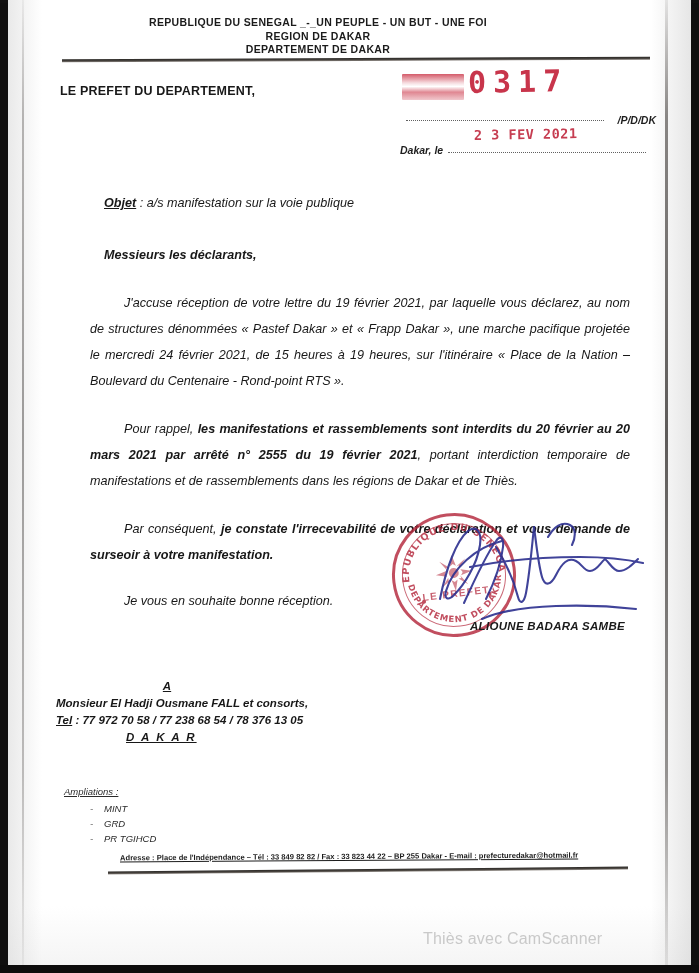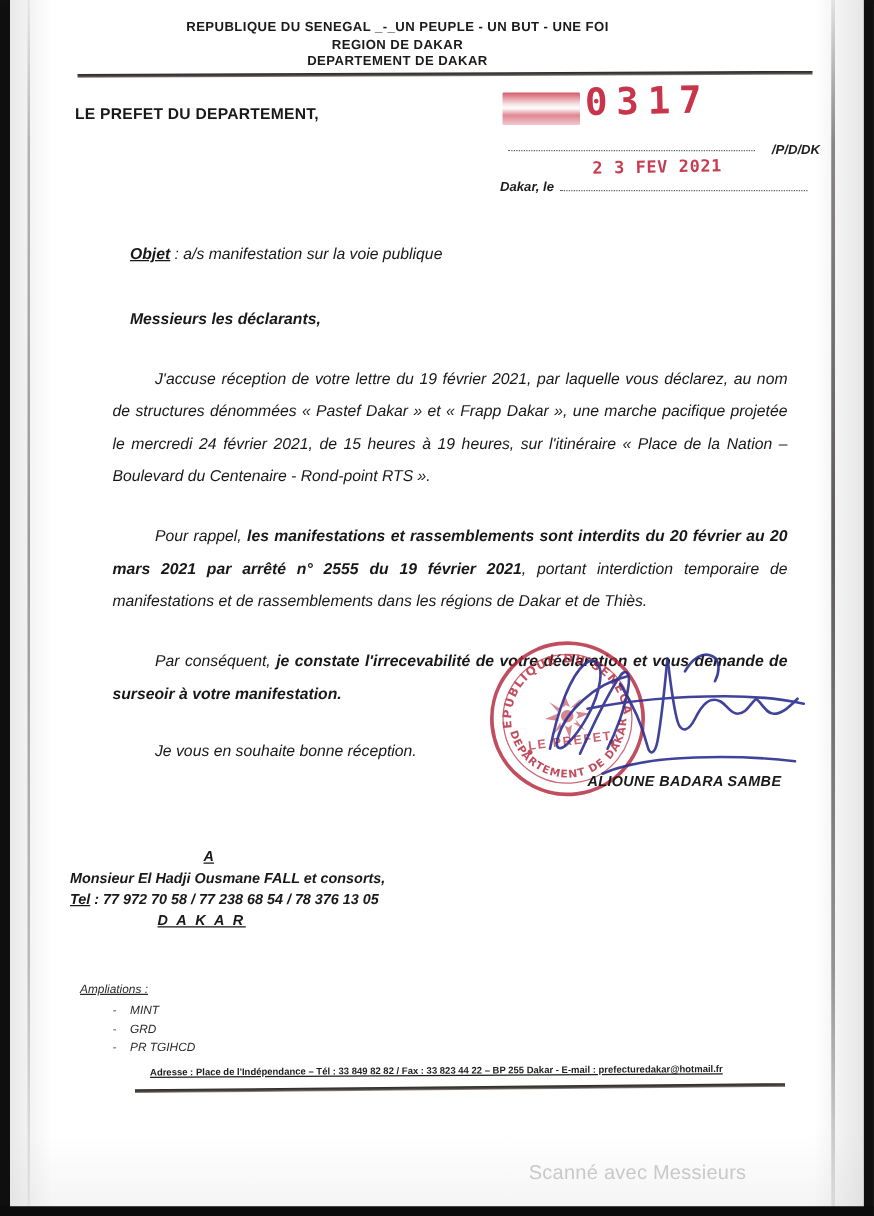--- a/index.html
+++ b/index.html
@@ -522,17 +522,17 @@
 
       <div id="footer-address">Adresse : Place de l'Indépendance – Tél : 33 849 82 82 / Fax : 33 823 44 22 – BP 255 Dakar - E-mail : prefecturedakar@hotmail.fr</div>
       <div id="footer-rule"></div>
 
     </div>
 
     <div id="paper-tone"></div>
     <div class="scan-edge" id="scan-edge-left"></div>
     <div class="scan-edge" id="scan-edge-right"></div>
 
-    <div id="camscanner">Scanné avec Messieurs</div>
+    <div id="camscanner">Thiès avec CamScanner</div>
   </div>
 
   <div id="bottom-band"></div>
 </div>
 
 </body></html>

